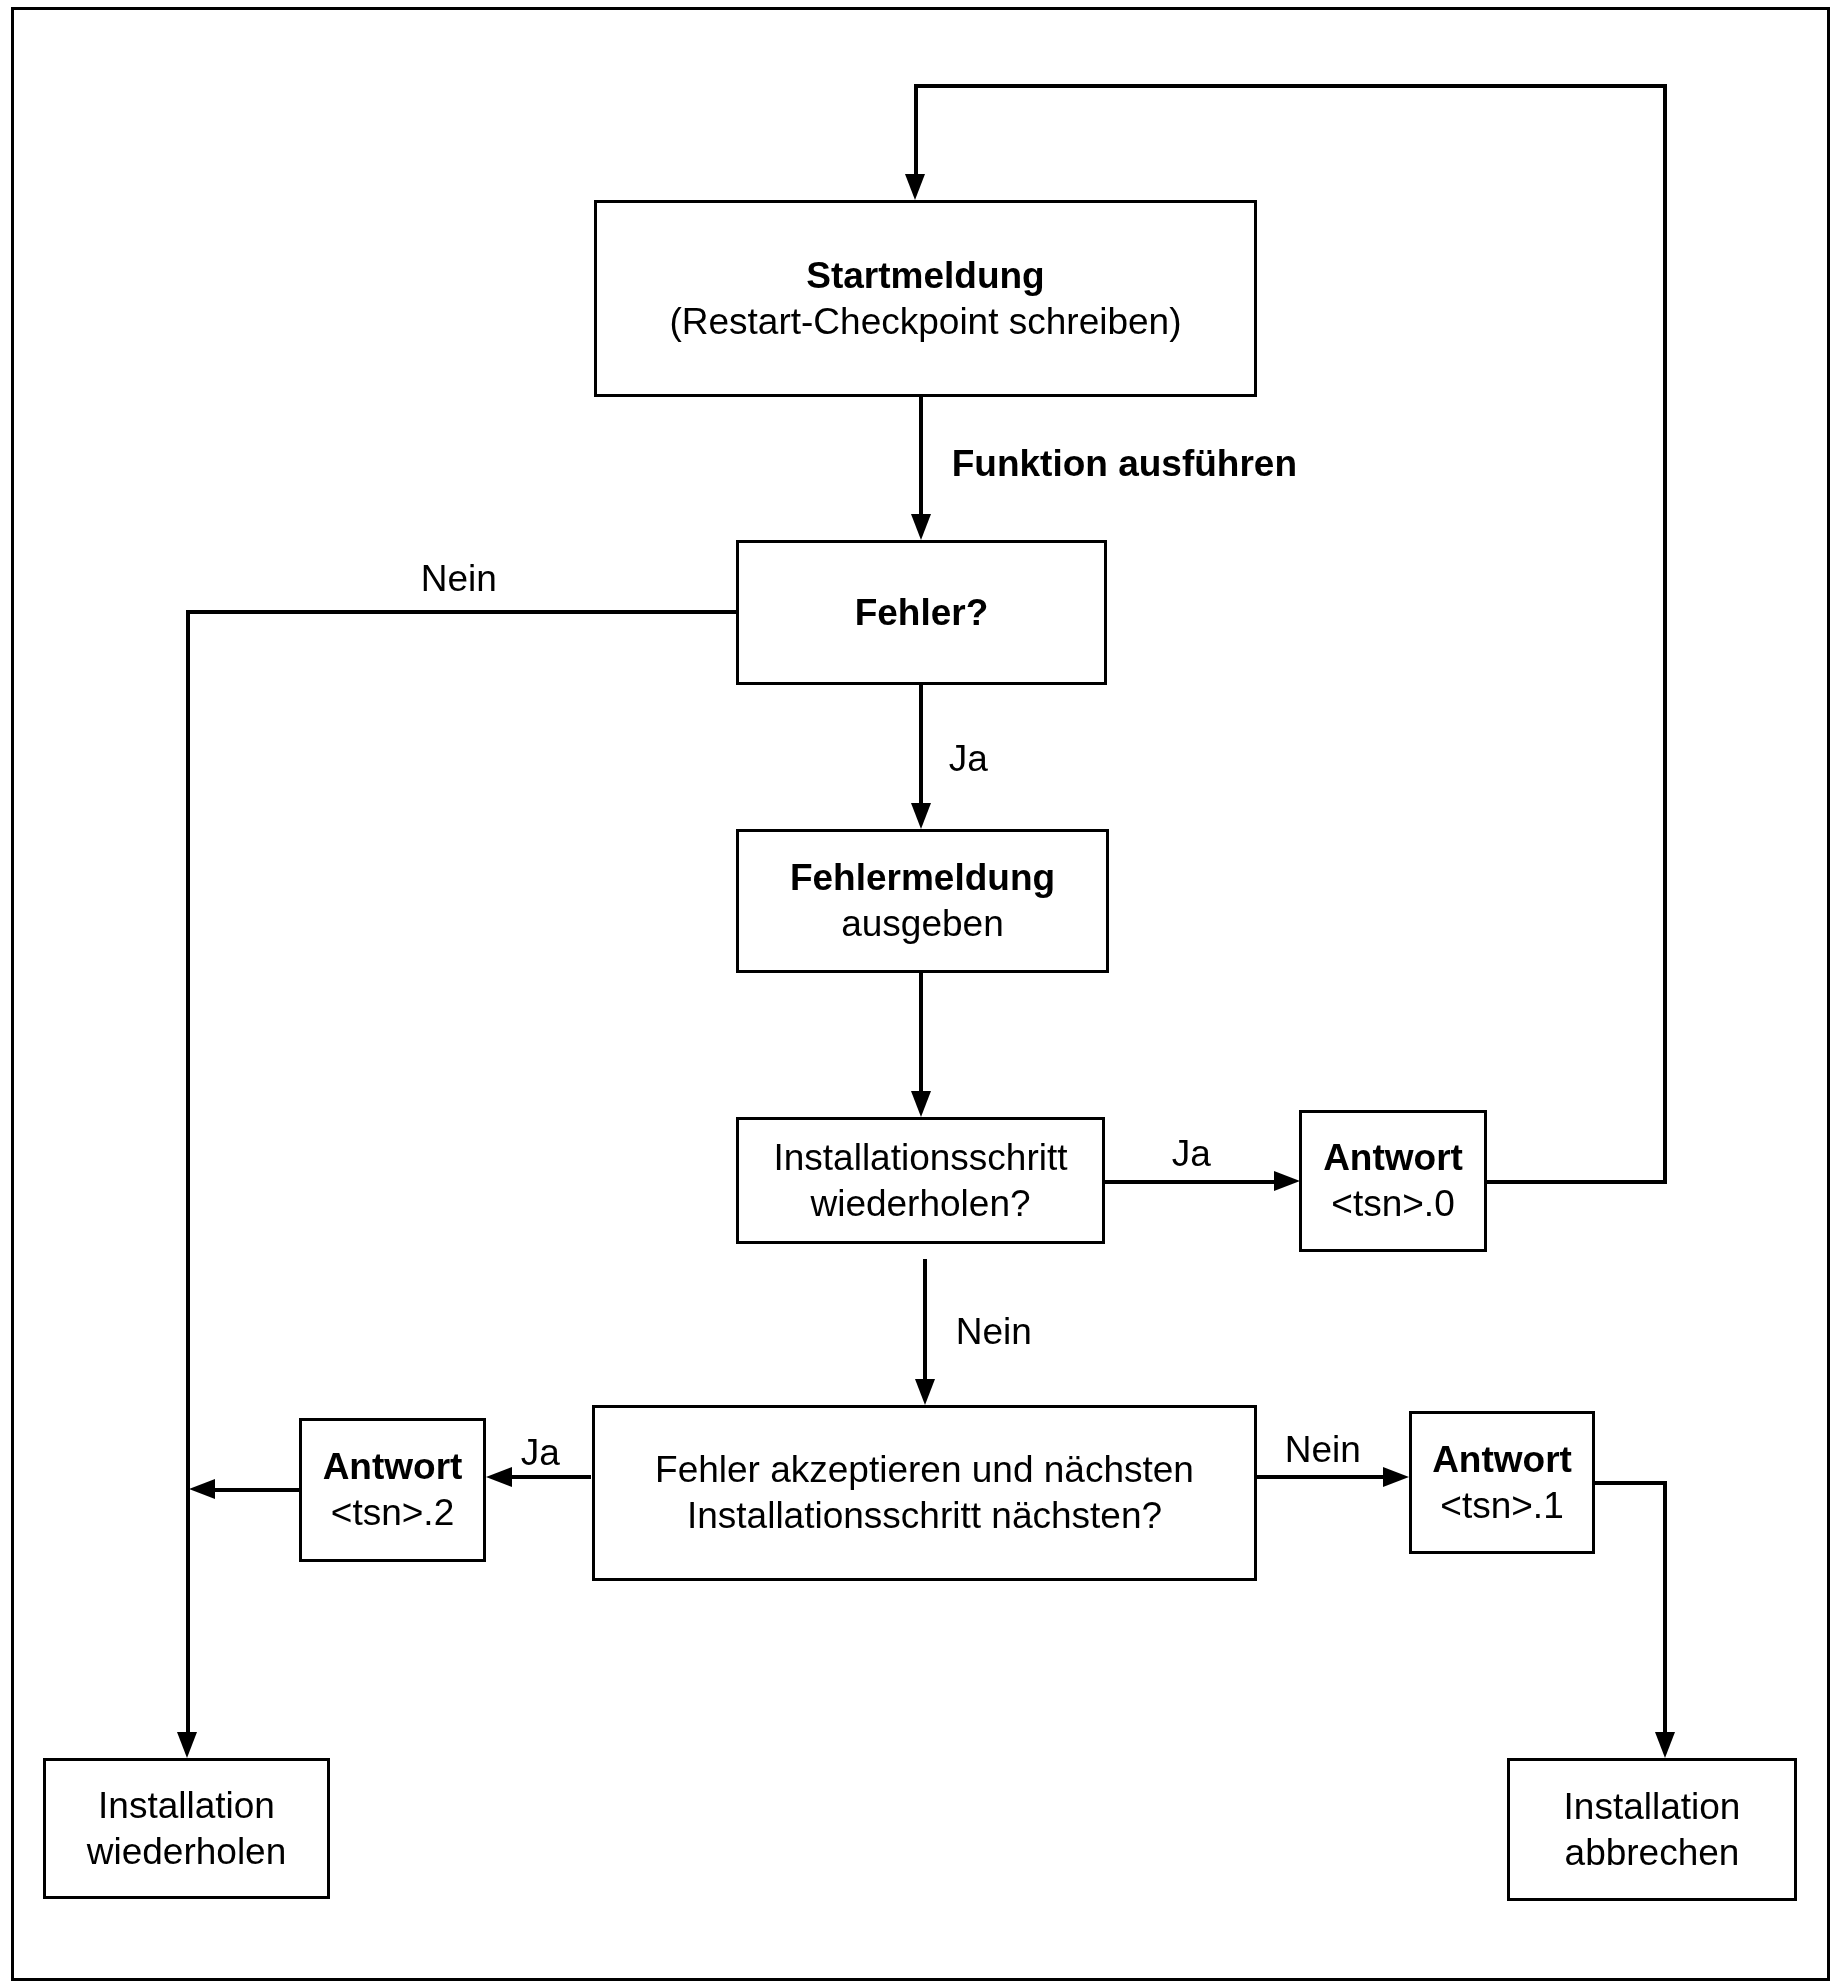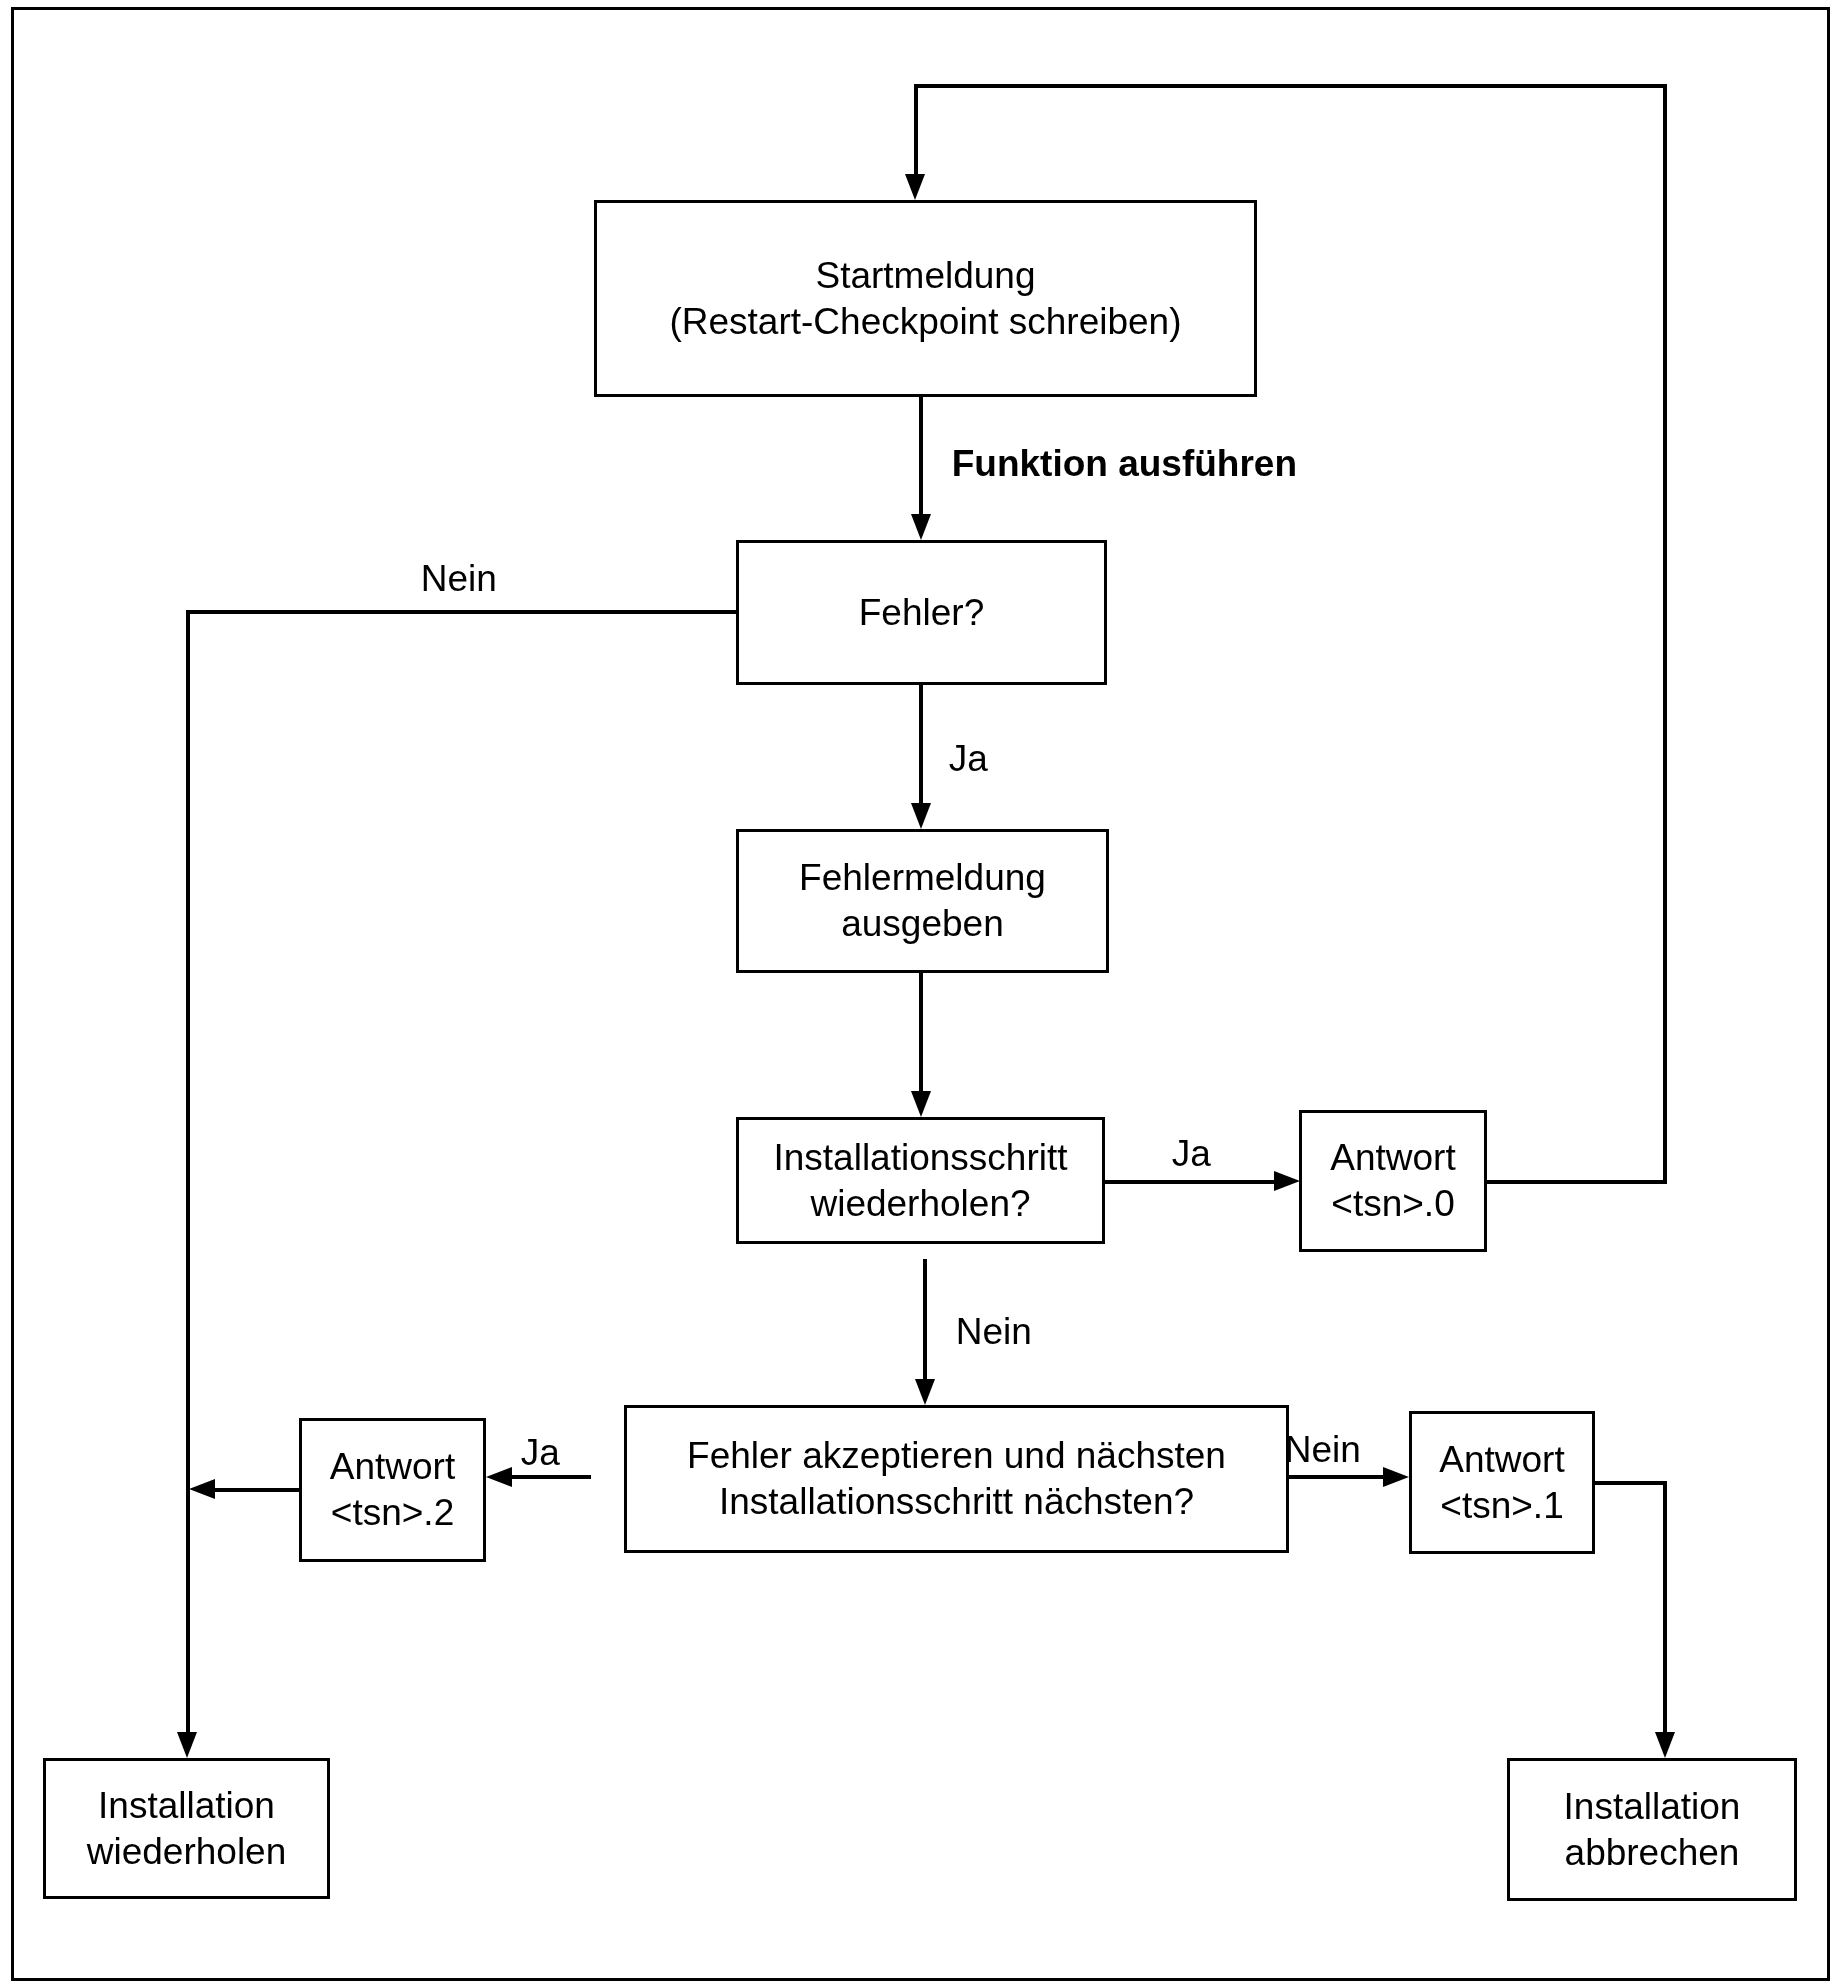--- a/index.html
+++ b/index.html
@@ -24,21 +24,21 @@
     background: #fff;
     display: flex;
     flex-direction: column;
     align-items: center;
     justify-content: center;
     text-align: center;
     font-size: 37px;
     line-height: 46px;
   }
   .node .nl { white-space: nowrap; }
-  .node .b { font-weight: normal; }
+  .node .b { font-weight: bold; }
   .h-line, .v-line { position: absolute; background: #000; }
   .h-line { height: 3.7px; }
   .v-line { width: 3.7px; }
   .arrow { position: absolute; width: 0; height: 0; }
   .arrow.down  { border-left: 10px solid transparent; border-right: 10px solid transparent; border-top: 26px solid #000; }
   .arrow.right { border-top: 10px solid transparent; border-bottom: 10px solid transparent; border-left: 26px solid #000; }
   .arrow.left  { border-top: 10px solid transparent; border-bottom: 10px solid transparent; border-right: 26px solid #000; }
   .lbl {
     position: absolute;
     font-size: 37px;
@@ -118,21 +118,21 @@
   <div class="node" style="left:736px; top:1117px; width:369px; height:127px;">
     <div class="nl">Installationsschritt</div>
     <div class="nl">wiederholen?</div>
   </div>
 
   <div class="node" style="left:1299px; top:1110px; width:188px; height:142px;">
     <div class="nl b">Antwort</div>
     <div class="nl">&lt;tsn&gt;.0</div>
   </div>
 
-  <div class="node" style="left:624px; top:1405px; width:665px; height:148px;">
+  <div class="node" style="left:592px; top:1405px; width:665px; height:176px;">
     <div class="nl">Fehler akzeptieren und nächsten</div>
     <div class="nl">Installationsschritt nächsten?</div>
   </div>
 
   <div class="node" style="left:299px; top:1418px; width:187px; height:144px;">
     <div class="nl b">Antwort</div>
     <div class="nl">&lt;tsn&gt;.2</div>
   </div>
 
   <div class="node" style="left:1409px; top:1411px; width:186px; height:143px;">

